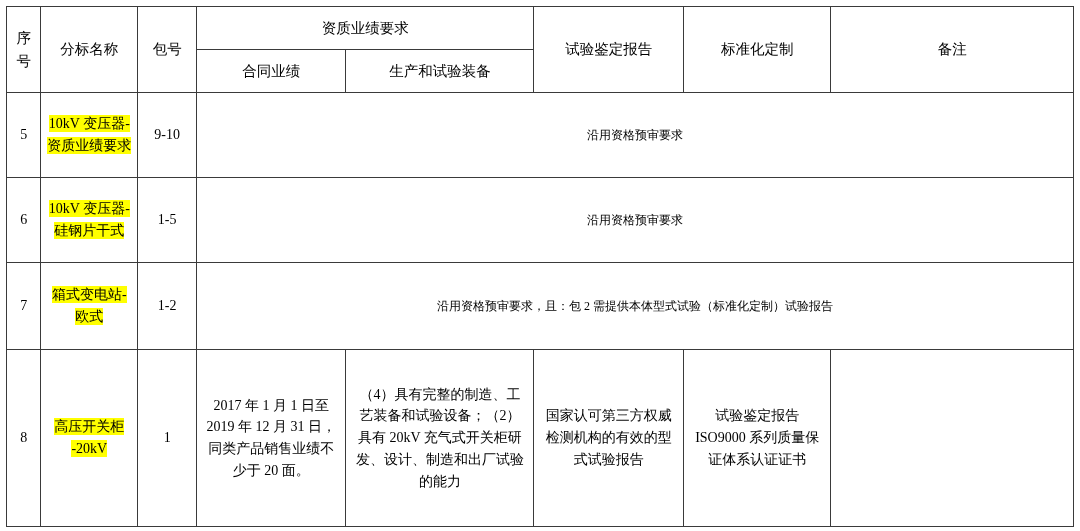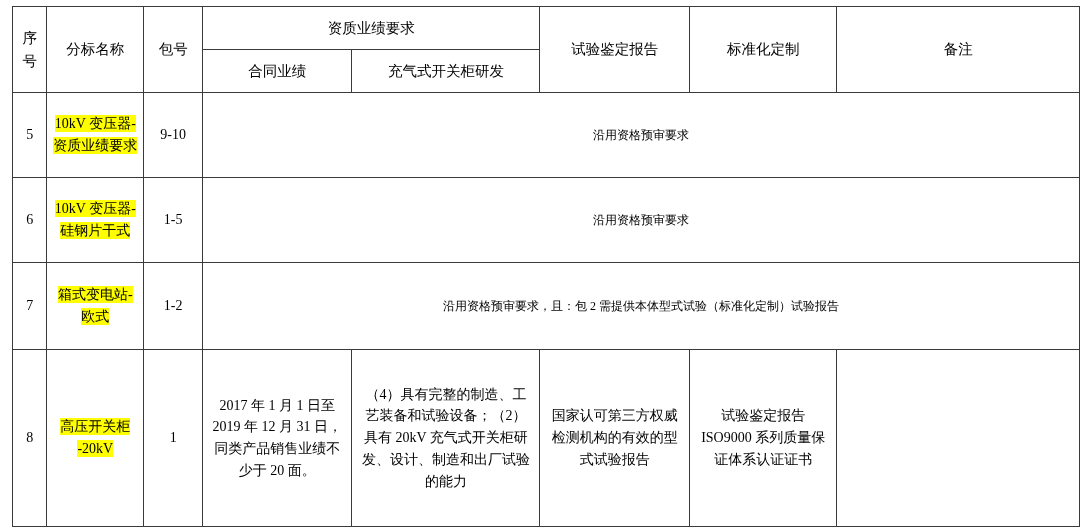--- a/index.html
+++ b/index.html
@@ -12,21 +12,21 @@
     height: 531px;
     font-family: "Liberation Serif", "DejaVu Serif", serif;
     color: #000000;
     overflow: hidden;
   }
   #sheet {
     position: relative;
     width: 1080px;
     height: 493px;
     box-sizing: border-box;
-    padding: 6px 6px 0 12px;
+    padding: 6px 6px 0 6px;
   }
   table.qtable {
     border-collapse: collapse;
     table-layout: fixed;
     width: 1068px;
     font-size: 14px;
   }
   table.qtable td, table.qtable th {
     border: 1px solid #3a3a3a;
     padding: 4px 6px;
@@ -104,21 +104,21 @@
         <td class="hdr" rowspan="2">序号</td>
         <td class="hdr" rowspan="2">分标名称</td>
         <td class="hdr" rowspan="2">包号</td>
         <td class="hdr" colspan="2">资质业绩要求</td>
         <td class="hdr" rowspan="2">试验鉴定报告</td>
         <td class="hdr" rowspan="2">标准化定制</td>
         <td class="hdr" rowspan="2">备注</td>
       </tr>
       <tr class="hdr-row2">
         <td class="hdr">合同业绩</td>
-        <td class="hdr">充气式开关柜研发</td>
+        <td class="hdr">生产和试验装备</td>
       </tr>
 
       <tr class="tall">
         <td class="seq-cell">5</td>
         <td class="name-cell">
           <span class="namewrap"><span class="hl">10kV 变压器-</span></span>
           <span class="namewrap"><span class="hl">资质业绩要求</span></span>
         </td>
         <td>9-10</td>
         <td class="merged-note" colspan="5">沿用资格预审要求</td>

